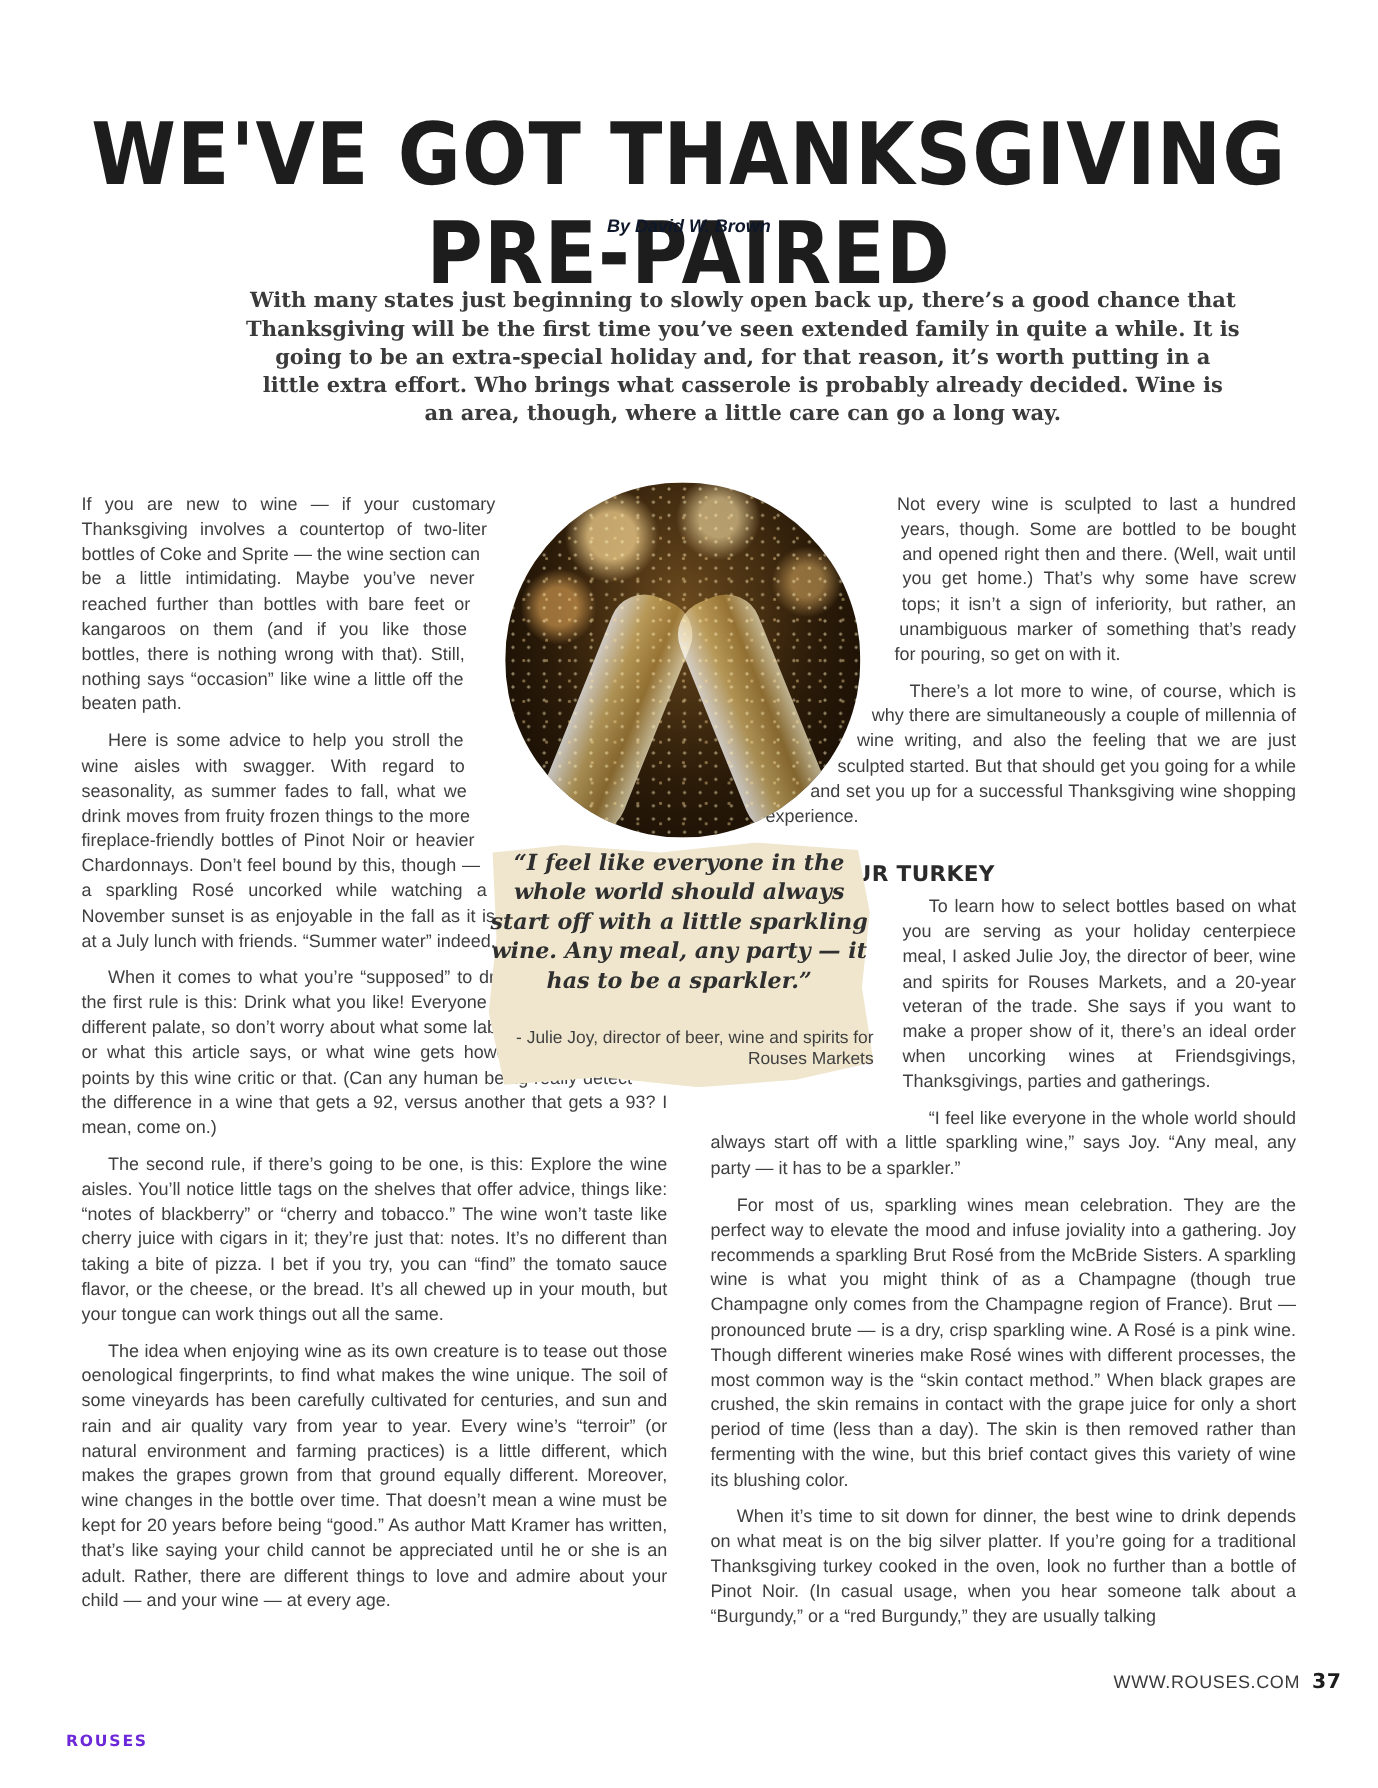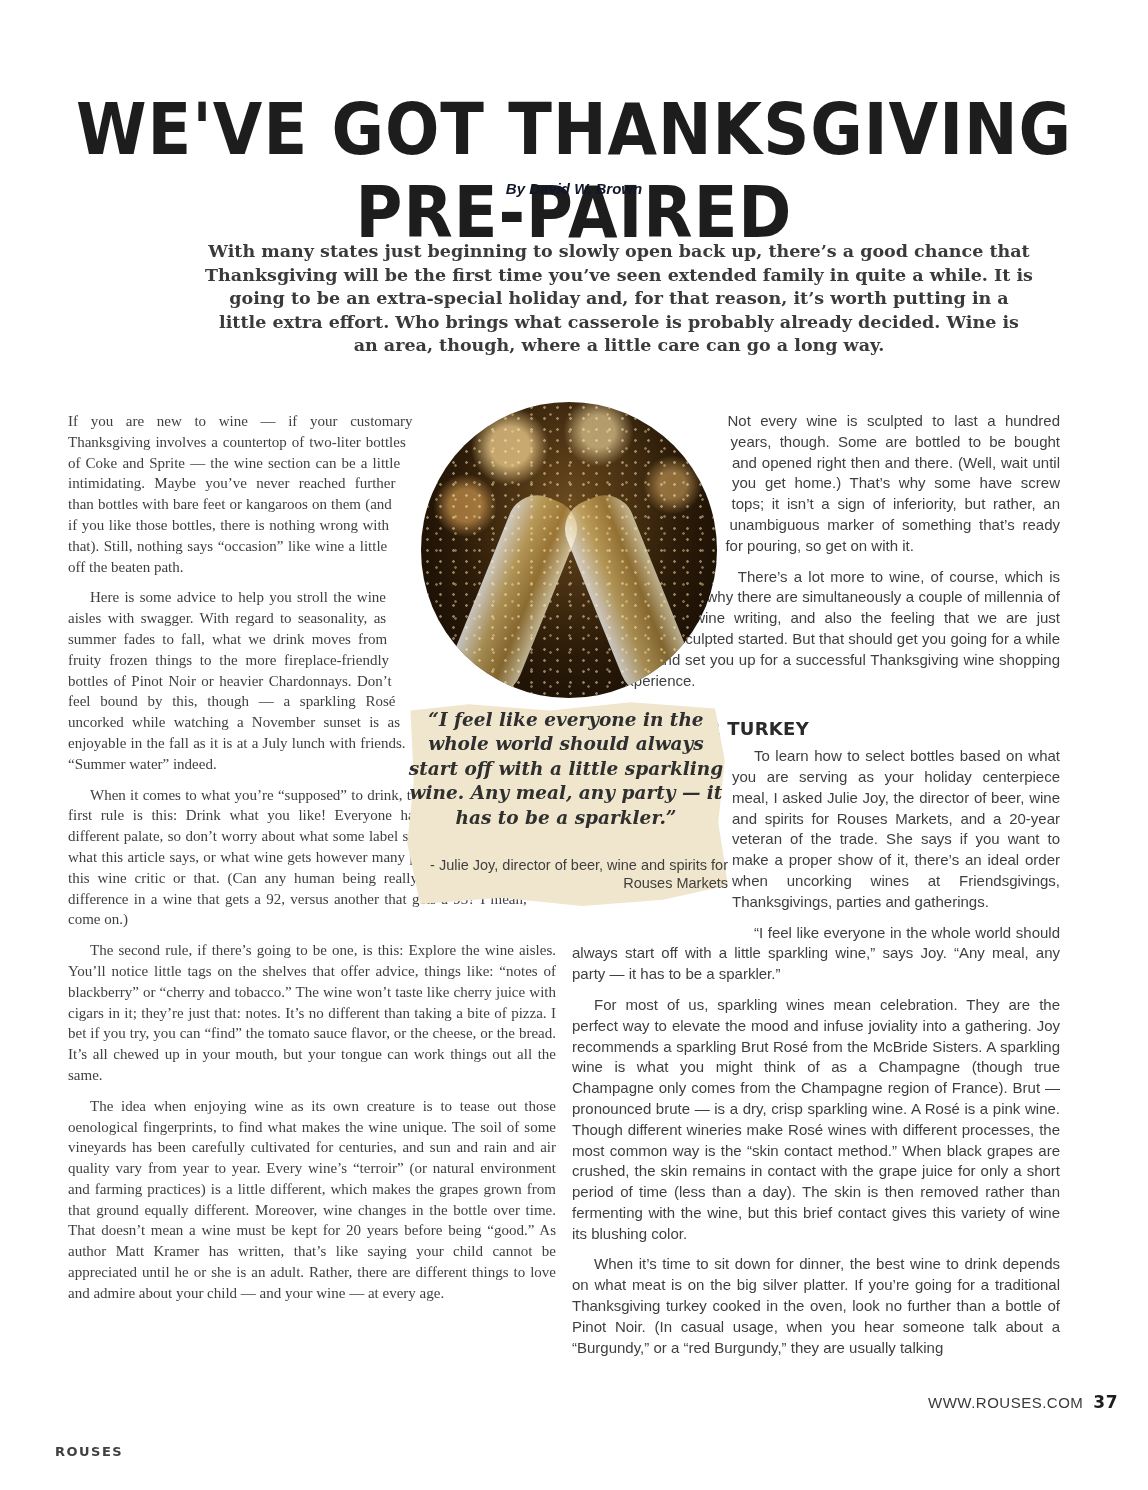--- a/index.html
+++ b/index.html
@@ -3,23 +3,23 @@
 <meta charset="utf-8">
 <style>
   html, body { margin: 0; padding: 0; background: #ffffff; }
   body { width: 1148px; height: 1490px; position: relative; overflow: hidden; color: #3a3a3a; font-family: "Liberation Sans", sans-serif; }
   .title { position: absolute; left: 0; width: 1148px; top: 88px; text-align: center; font-family: "DejaVu Sans", sans-serif; font-weight: bold; font-size: 64px; letter-spacing: 1px; color: #1d1d1d; transform: scaleY(1.12); transform-origin: top center; }
   .byline { position: absolute; left: 0; width: 1148px; top: 180px; text-align: center; font-style: italic; font-weight: bold; font-size: 15px; color: #0f172a; font-family: "Liberation Sans", sans-serif; }
   .intro { position: absolute; left: 160px; width: 830px; top: 240px; text-align: center; font-family: "DejaVu Serif", serif; font-weight: bold; font-size: 17.5px; line-height: 23.6px; color: #3b3b3b; margin-left: 44px; }
   .body-text { font-family: "Liberation Sans", sans-serif; font-size: 15px; line-height: 20.8px; color: #3f3f3f; }
   .body-text p { margin: 0 0 10px 0; text-align: justify; text-indent: 22px; }
   .body-text p.noindent { text-indent: 0; }
-  .col-left { position: absolute; left: 68px; top: 411px; width: 488px; font-family: Liberation Serif, serif; }
+  .col-left { position: absolute; left: 68px; top: 411px; width: 488px; }
   .col-left .wrap-circle { float: right; width: 170px; height: 520px; shape-outside: ellipse(170px 300px at 100% 35%); }
-  .col-right { position: absolute; left: 572px; top: 411px; width: 488px; }
+  .col-right { position: absolute; left: 592px; top: 411px; width: 488px; }
   .col-right .wrap-circle { float: left; width: 160px; height: 340px; shape-outside: ellipse(160px 200px at 0% 20%); }
   .col-right .wrap-quote { clear: left; float: left; width: 160px; height: 190px; }
   .heading { font-family: "DejaVu Sans", sans-serif; font-weight: bold; font-size: 18px; color: #2a2a2a; margin: 28px 0 6px 0; text-indent: 0; letter-spacing: 0.3px; }
   .circle { position: absolute; left: 421px; top: 402px; width: 296px; height: 296px; border-radius: 50%; overflow: hidden;
     background:
       radial-gradient(circle at 30% 15%, rgba(255,220,150,0.7) 0 6%, transparent 12%),
       radial-gradient(circle at 60% 10%, rgba(255,230,170,0.6) 0 5%, transparent 11%),
       radial-gradient(circle at 15% 35%, rgba(230,170,90,0.6) 0 5%, transparent 10%),
       radial-gradient(circle at 85% 28%, rgba(240,190,110,0.5) 0 4%, transparent 9%),
       radial-gradient(ellipse at 50% 35%, #6b4a1e 0%, #2a1a08 55%, #0d0803 100%);
@@ -28,21 +28,21 @@
   .glass.g1 { left: 58px; top: 90px; transform: rotate(22deg); }
   .glass.g2 { left: 172px; top: 90px; transform: rotate(-22deg); }
   .sparkles { position: absolute; inset: 0; background-image:
       radial-gradient(circle, rgba(255,240,190,0.9) 1px, transparent 1.6px),
       radial-gradient(circle, rgba(255,220,150,0.8) 1px, transparent 1.6px);
     background-size: 13px 11px, 19px 17px; background-position: 0 0, 6px 4px; opacity: 0.55; }
   .quote-box { position: absolute; left: 404px; top: 698px; width: 324px; height: 208px; background: #efe6cd;
     clip-path: polygon(2% 6%, 20% 3%, 45% 6%, 70% 2%, 96% 5%, 99% 30%, 97% 60%, 100% 90%, 80% 97%, 55% 100%, 30% 96%, 5% 99%, 1% 70%, 3% 40%); }
   .quote-text { position: absolute; left: 404px; top: 708px; width: 324px; text-align: center; font-family: "DejaVu Serif", serif; font-weight: bold; font-style: italic; font-size: 18.5px; line-height: 24.4px; color: #2f2f2f; }
   .quote-attr { position: absolute; left: 404px; top: 856px; width: 324px; text-align: right; font-family: "Liberation Sans", sans-serif; font-size: 14.5px; line-height: 18px; color: #3f3f3f; }
-  .footer-left { position: absolute; left: 55px; top: 1444px; font-family: "DejaVu Sans", sans-serif; font-weight: bold; font-size: 13px; letter-spacing: 1.5px; color: #404040; }
+  .footer-left { position: absolute; left: 55px; top: 1444px; font-family: "DejaVu Sans", sans-serif; font-weight: bold; font-size: 13px; letter-spacing: 1.5px; color: #6d28d9; }
   .footer-right { position: absolute; right: 30px; top: 1392px; font-family: "Liberation Sans", sans-serif; font-size: 15px; color: #3a3a3a; letter-spacing: 0.5px; }
   .footer-right .page-num { font-family: "DejaVu Sans", sans-serif; font-weight: bold; font-size: 17px; margin-left: 10px; color: #1d1d1d; }
 </style>
 </head>
 <body>
 
 <div class="title">WE'VE GOT THANKSGIVING PRE-PAIRED</div>
 <div class="byline">By David W. Brown</div>
 <div class="intro">With many states just beginning to slowly open back up, there’s a good chance that Thanksgiving will be the first time you’ve seen extended family in quite a while. It is going to be an extra-special holiday and, for that reason, it’s worth putting in a little extra effort. Who brings what casserole is probably already decided. Wine is an area, though, where a little care can go a long way.</div>
 

